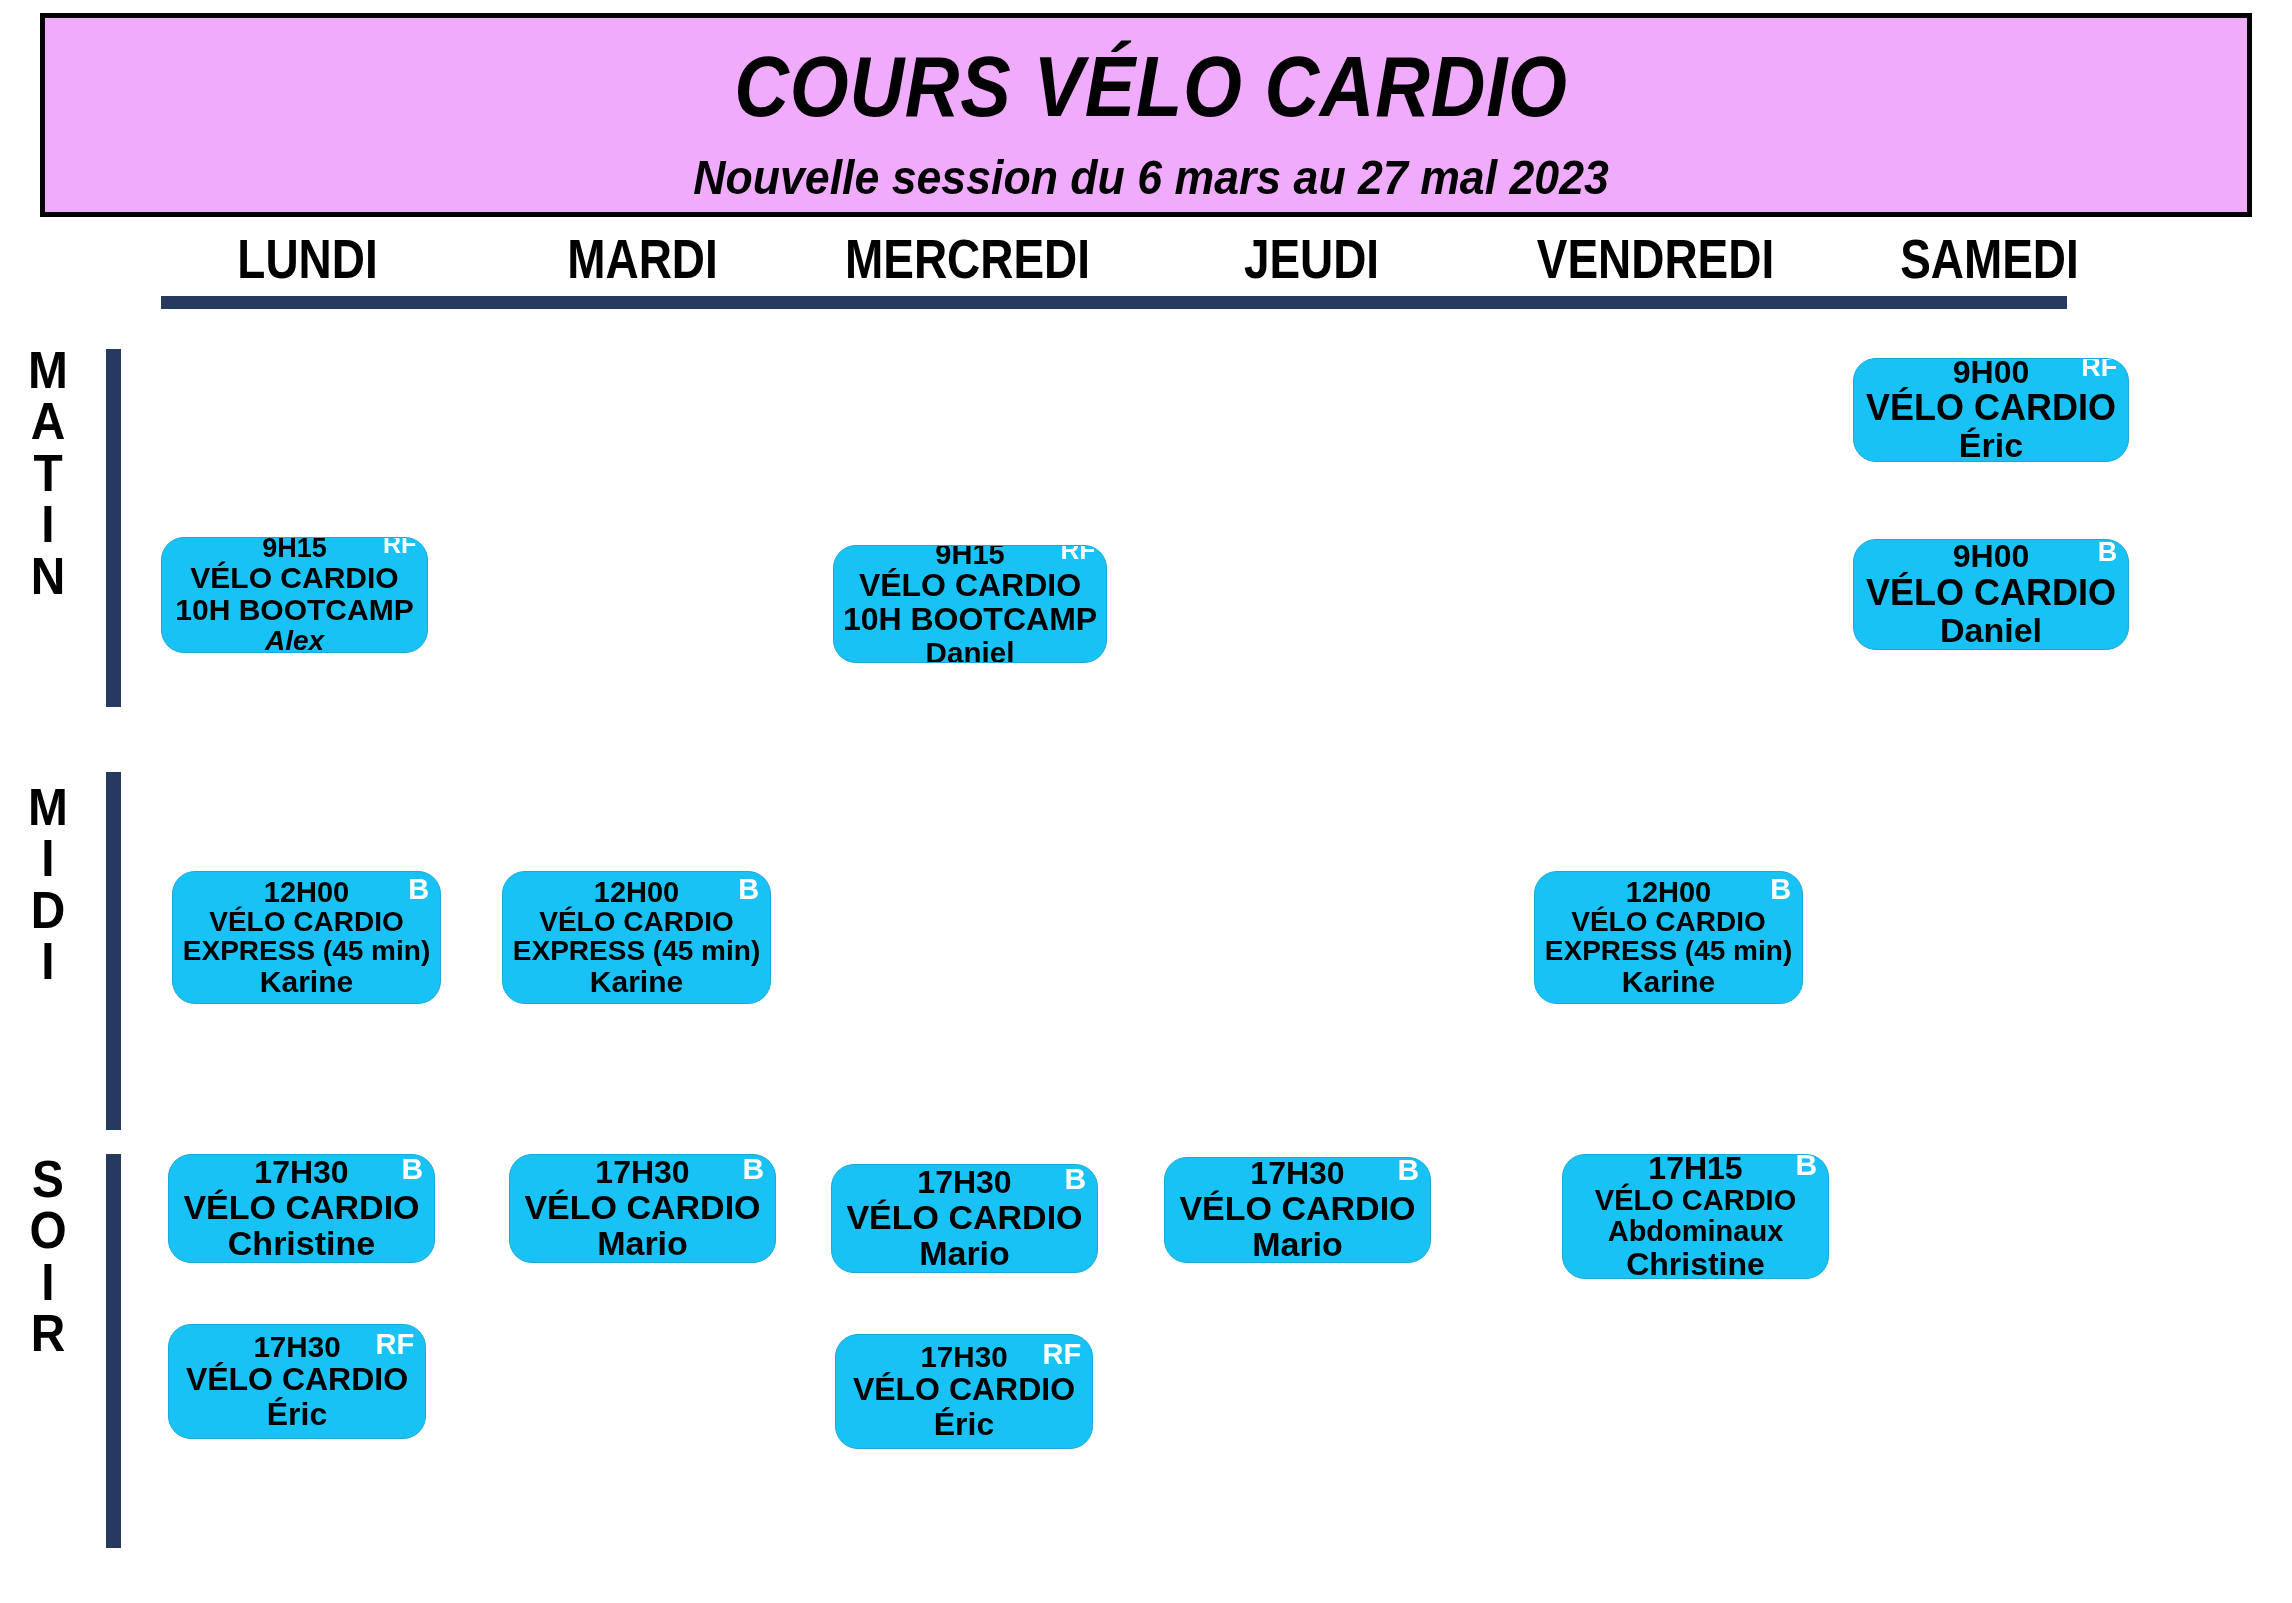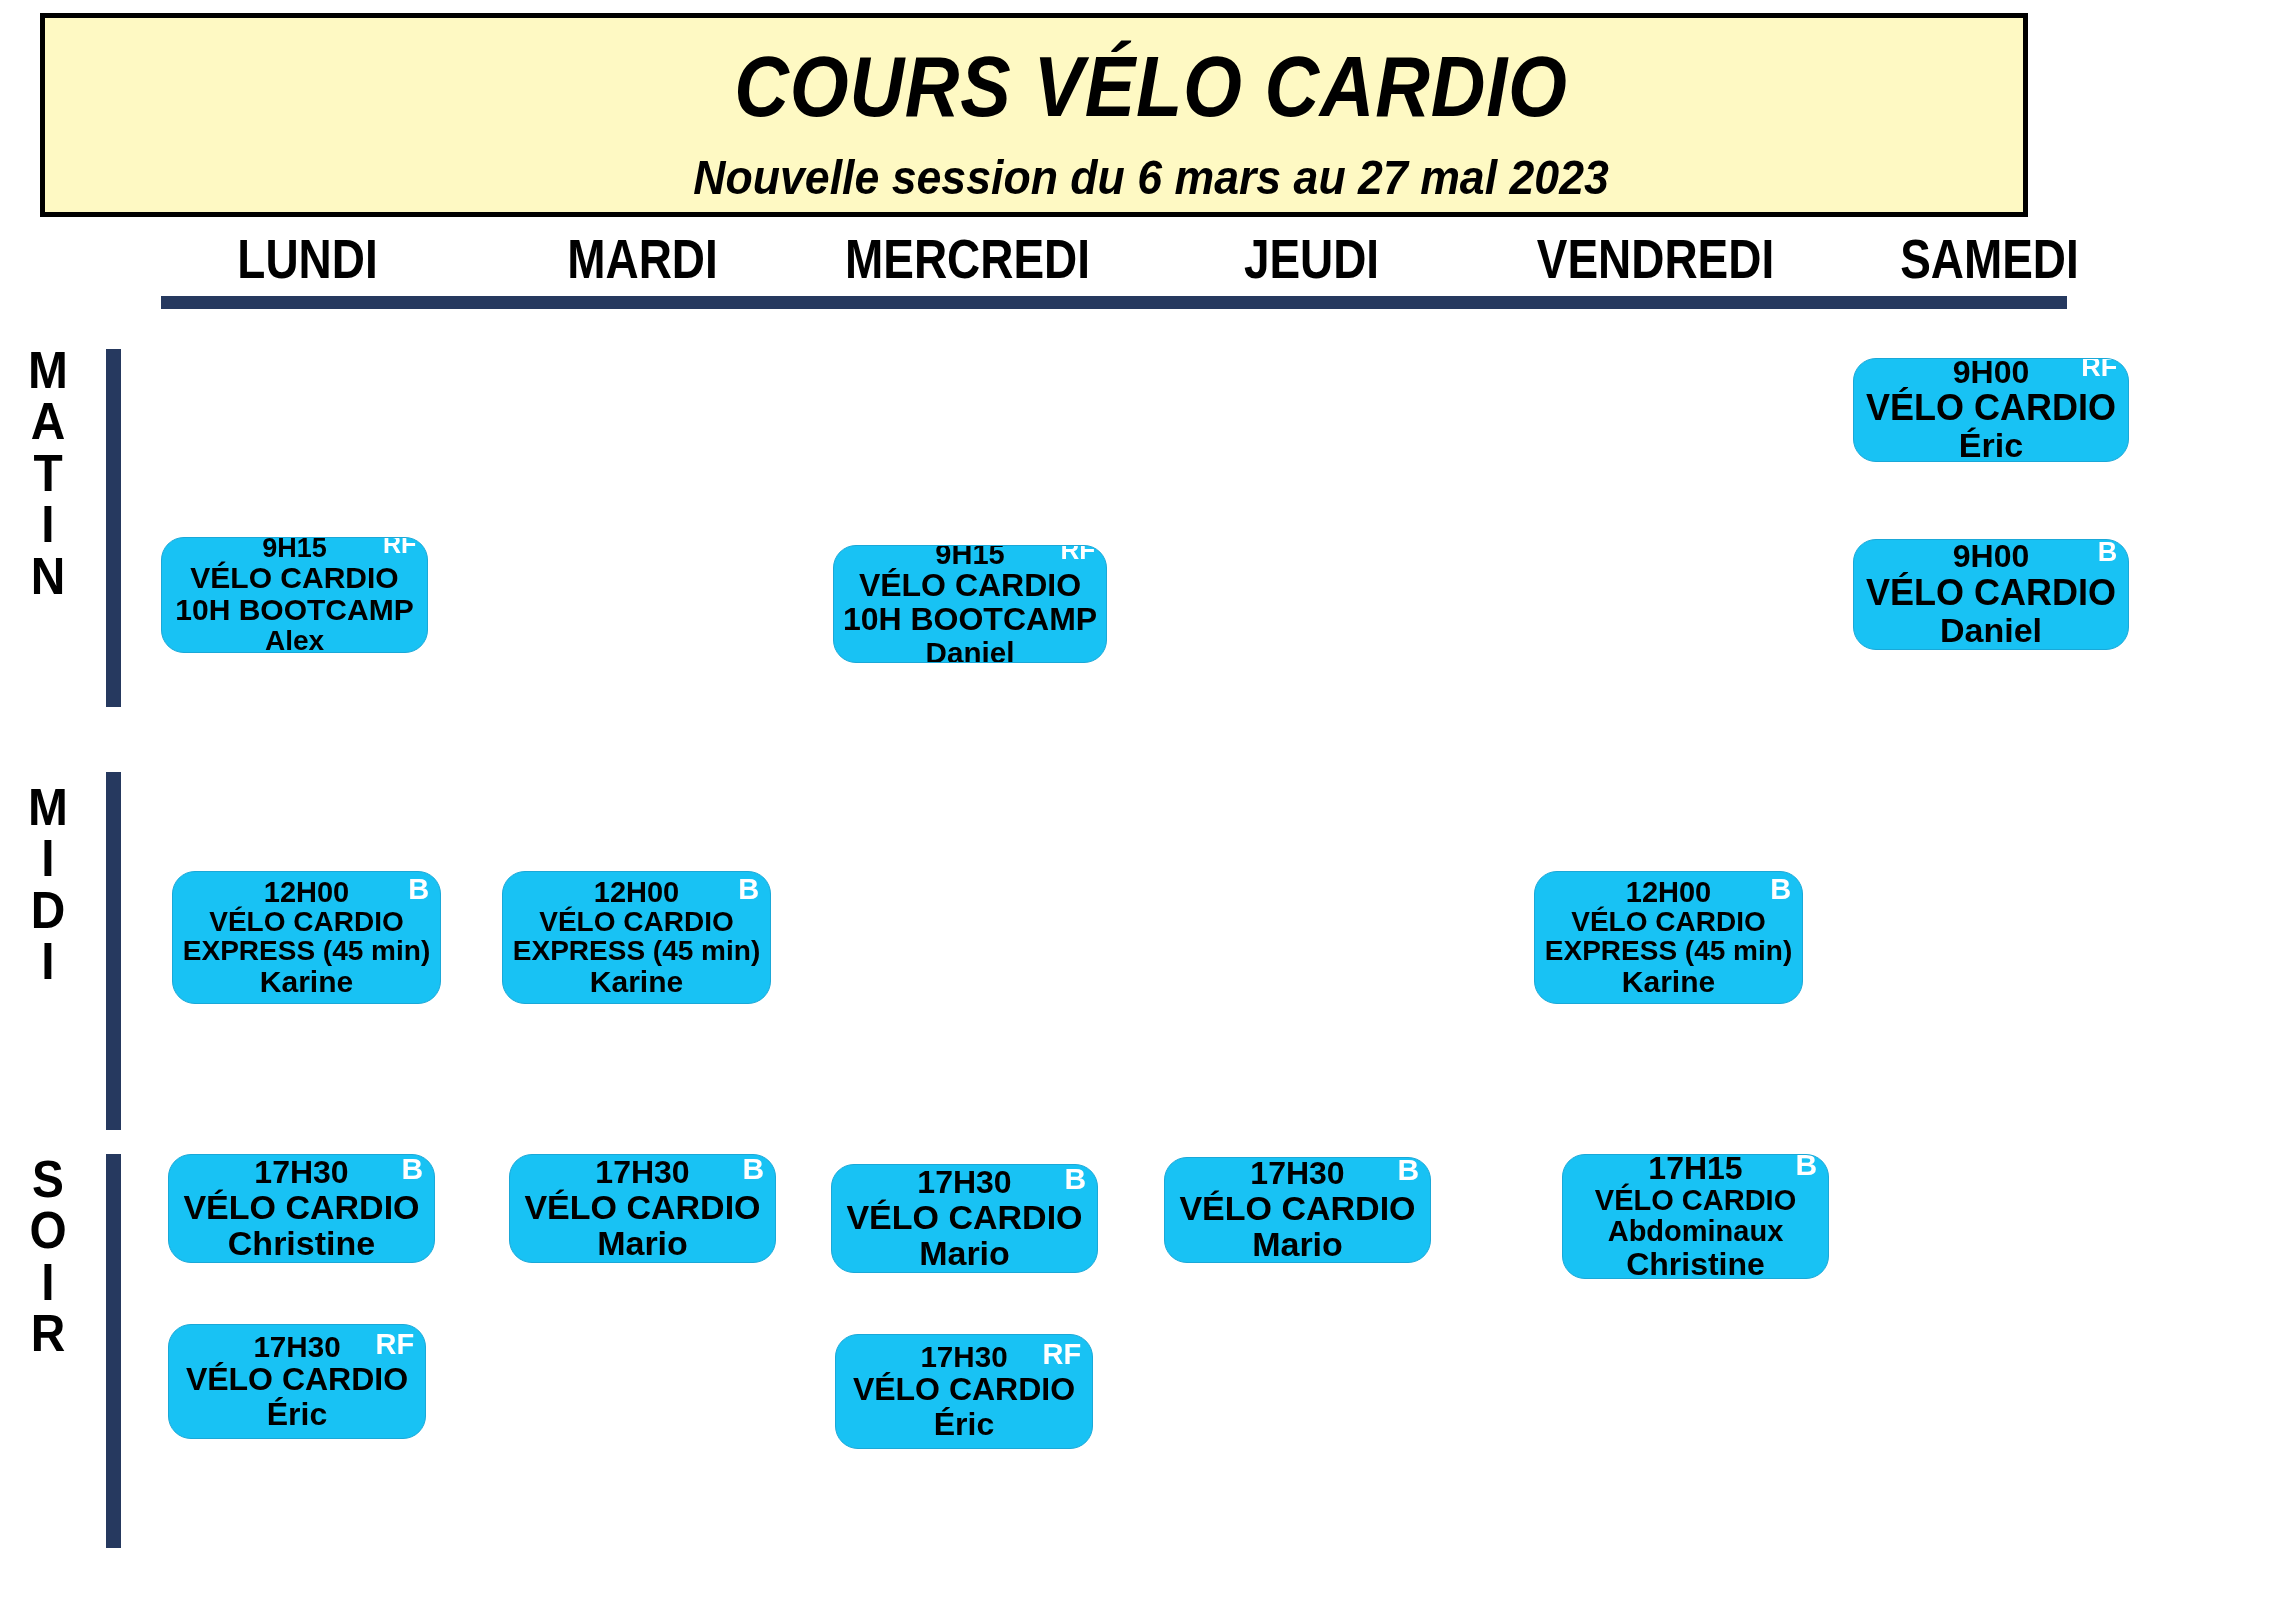--- a/index.html
+++ b/index.html
@@ -4,22 +4,22 @@
 <style>
   html,body{margin:0;padding:0;background:#ffffff;}
   body{
     width:2293px;height:1603px;position:relative;overflow:hidden;
     font-family:"Liberation Sans","DejaVu Sans",sans-serif;
     -webkit-font-smoothing:antialiased;
   }
 
   
   #header-banner{
-    position:absolute;left:40px;top:12.5px;width:1988px;height:204px;
-    border:5.4px solid #000;box-sizing:border-box;background:#fef9c3;
+    position:absolute;left:40px;top:12.5px;width:2212px;height:204px;
+    border:5.4px solid #000;box-sizing:border-box;background:#f0abfc;
   }
   #header-title{
     position:absolute;left:0;top:25px;width:2212px;text-align:center;
     font-size:86px;font-weight:bold;font-style:italic;letter-spacing:0.9px;
     color:#000;line-height:1.0;white-space:nowrap;
     transform:scaleX(.88);transform-origin:center top;
   }
   #header-subtitle{
     position:absolute;left:0;top:136px;width:2212px;text-align:center;
     font-size:48px;font-weight:bold;font-style:italic;color:#000;
@@ -138,21 +138,21 @@
   </div>
 
 <div id="cards-layer">
     <div class="class-card" style="left: 161px; top: 537px; width: 267px; height: 116px;">
       <div class="card-toprow">
         <div class="card-time" style="font-size: 27px;">9H15</div>
         <div class="card-badge" style="font-size: 25px;">RF</div>
       </div>
       <div class="card-line" style="font-size: 30px;">VÉLO CARDIO</div>
       <div class="card-line" style="font-size: 30px;">10H BOOTCAMP</div>
-      <div class="card-instructor" style="font-size: 28px;">Alex</div>
+      <div class="card-instructor" style="font-size: 28px; font-style: italic;">Alex</div>
     </div>
     <div class="class-card" style="left: 833px; top: 545px; width: 274px; height: 118px;">
       <div class="card-toprow">
         <div class="card-time" style="font-size: 29px;">9H15</div>
         <div class="card-badge" style="font-size: 26px;">RF</div>
       </div>
       <div class="card-line" style="font-size: 32px;">VÉLO CARDIO</div>
       <div class="card-line" style="font-size: 32px;">10H BOOTCAMP</div>
       <div class="card-instructor" style="font-size: 29.6px;">Daniel</div>
     </div>

